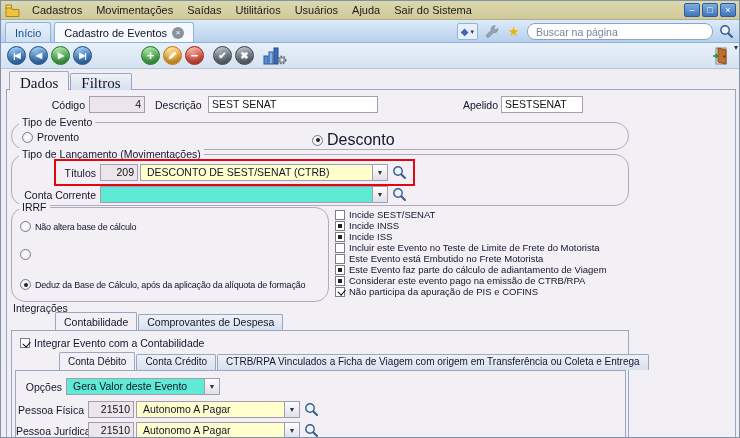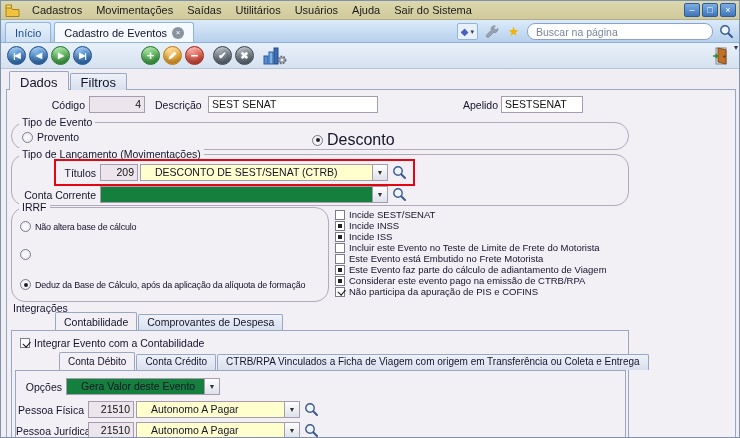--- a/index.html
+++ b/index.html
@@ -50,34 +50,34 @@
   .tbtn.gray  { background:radial-gradient(circle at 35% 28%, #9aa4ad, #4e5a66); border:1px solid #3c4650; }
   .g-nav { font-size:8px; letter-spacing:-1px; }
   .g-big { font-size:13px; }
   .g-chk { font-size:10px; }
   .chart-btn { position:absolute; left:262px; top:4px; cursor:pointer; }
   .door-btn { position:absolute; right:9px; top:4px; cursor:pointer; }
   .tb-caret { position:absolute; right:1px; top:0; font-size:8px; color:#335; cursor:pointer; }
 
   
   .ptabs { position:absolute; left:8px; top:70px; display:flex; align-items:flex-end; gap:1px; z-index:6; }
-  .ptab { height:17px; padding:1px 10px; font-size:13px; border:1px solid #9aa7c2; border-bottom:none;
-    border-radius:2px 2px 0 0; background:linear-gradient(#eef2f8,#d7e0ee); cursor:pointer; }
+  .ptab { height:17px; padding:1px 10px; font-size:15px; border:1px solid #9aa7c2; border-bottom:none;
+    border-radius:2px 2px 0 0; background:linear-gradient(#eef2f8,#d7e0ee); cursor:pointer;font-family:Liberation Serif, serif; }
   .ptab.active { height:19px; padding-top:3px; background:#f2eff5; }
 
   
   .panel { position:absolute; left:5px; top:88px; width:730px; height:349px;
     border:1px solid #9aa7c2; background:#f2eff5; }
   .lbl { position:absolute; white-space:nowrap; font-size:10.5px; color:#14142a; }
   .r { text-align:right; }
   .field { position:absolute; height:17px; border:1px solid #a59cb0; background:#fff;
     font-size:10.5px; line-height:15px; padding:0 3px; color:#111; white-space:nowrap; overflow:hidden; }
   .code { background:#ece6ec; text-align:right; }
-  .combo { position:absolute; height:17px; border:1px solid #a59cb0; background:#15803d; display:flex; cursor:pointer; }
-  .combo .txt { flex:1; font-size:10.5px; line-height:15px; padding:0 6px; white-space:nowrap; overflow:hidden;margin-left:8px; }
+  .combo { position:absolute; height:17px; border:1px solid #a59cb0; background:#5eead4; display:flex; cursor:pointer; }
+  .combo .txt { flex:1; font-size:10.5px; line-height:15px; padding:0 6px; white-space:nowrap; overflow:hidden; }
   .combo.yellow { background:#ffffce; }
   .combo .arrow { width:15px; border-left:1px solid #a59cb0; background:linear-gradient(#fdfdfd,#dde2ea);
     font-size:7px; color:#333; display:flex; align-items:center; justify-content:center; flex:none; }
   .mag { position:absolute; width:16px; height:16px; cursor:pointer; }
 
   .group { position:absolute; border:1px solid #b1aabd; border-radius:14px; }
   .legend { position:absolute; top:-7px; left:7px; background:#f2eff5; padding:0 3px; font-size:10.5px; white-space:nowrap; }
 
   .radio-row { position:absolute; display:flex; align-items:center; gap:4px; cursor:pointer; white-space:nowrap; }
   .radio { width:11px; height:11px; border-radius:50%; border:1px solid #7b7b8a;

